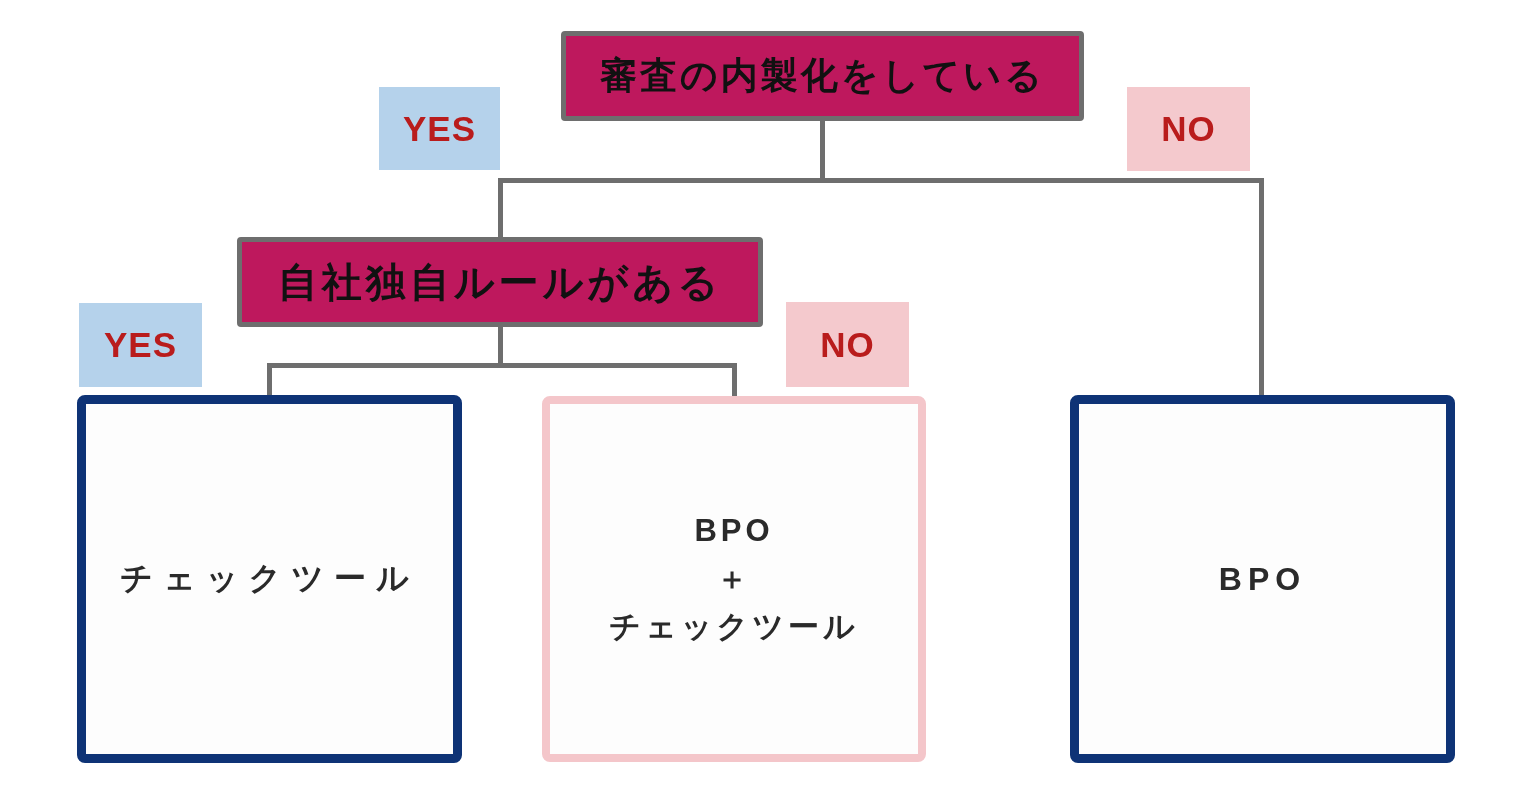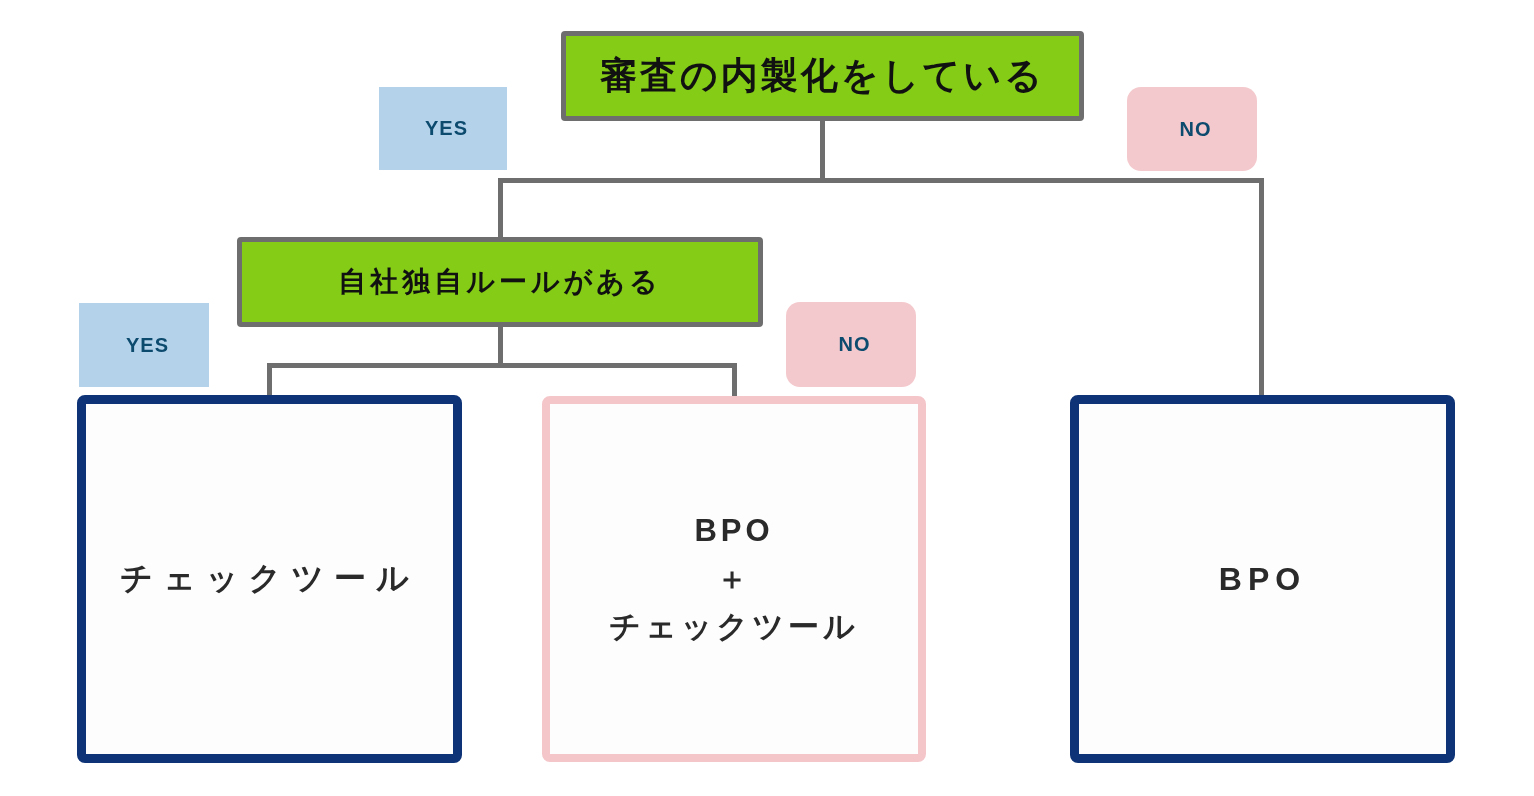--- a/index.html
+++ b/index.html
@@ -15,57 +15,56 @@
     background: #ffffff;
     overflow: hidden;
   }
   .edge {
     position: absolute;
     background: #6e6e6e;
     z-index: 1;
   }
   .decision-box {
     position: absolute;
-    background: #84cc16;
+    background: #be185d;
     border: 5px solid #6e6e6e;
     border-radius: 4px;
     display: flex;
     align-items: center;
     justify-content: center;
     box-sizing: border-box;
     z-index: 2;
     font-weight: bold;
     color: #111111;
   }
   .decision-root {
     left: 561px; top: 31px;
     width: 523px; height: 90px;
     font-size: 37px;
     letter-spacing: 3px;
   }
   .decision-branch {
     left: 237px; top: 237px;
     width: 526px; height: 90px;
-    font-size: 28px;
+    font-size: 40px;
     letter-spacing: 4px;
   }
   .tag {
     position: absolute;
     display: flex;
     align-items: center;
     justify-content: center;
-    font-size: 20px;
+    font-size: 35px;
     font-weight: bold;
-    color: #0c4a6e;
+    color: #b91c1c;
     letter-spacing: 1px;
     z-index: 2;
-    padding-left: 7px;
   }
   .tag-yes { background: #b5d2eb; }
-  .tag-no  { background: #f4c9cd; border-radius: 14px; }
+  .tag-no  { background: #f4c9cd; }
   .tag-root-yes   { left: 379px; top: 87px;  width: 121px; height: 83px; }
   .tag-root-no    { left: 1127px; top: 87px; width: 123px; height: 84px; }
   .tag-branch-yes { left: 79px;  top: 303px; width: 123px; height: 84px; }
   .tag-branch-no  { left: 786px; top: 302px; width: 123px; height: 85px; }
   .leaf-box {
     position: absolute;
     background: #fdfdfd;
     box-sizing: border-box;
     border-radius: 8px;
     display: flex;

